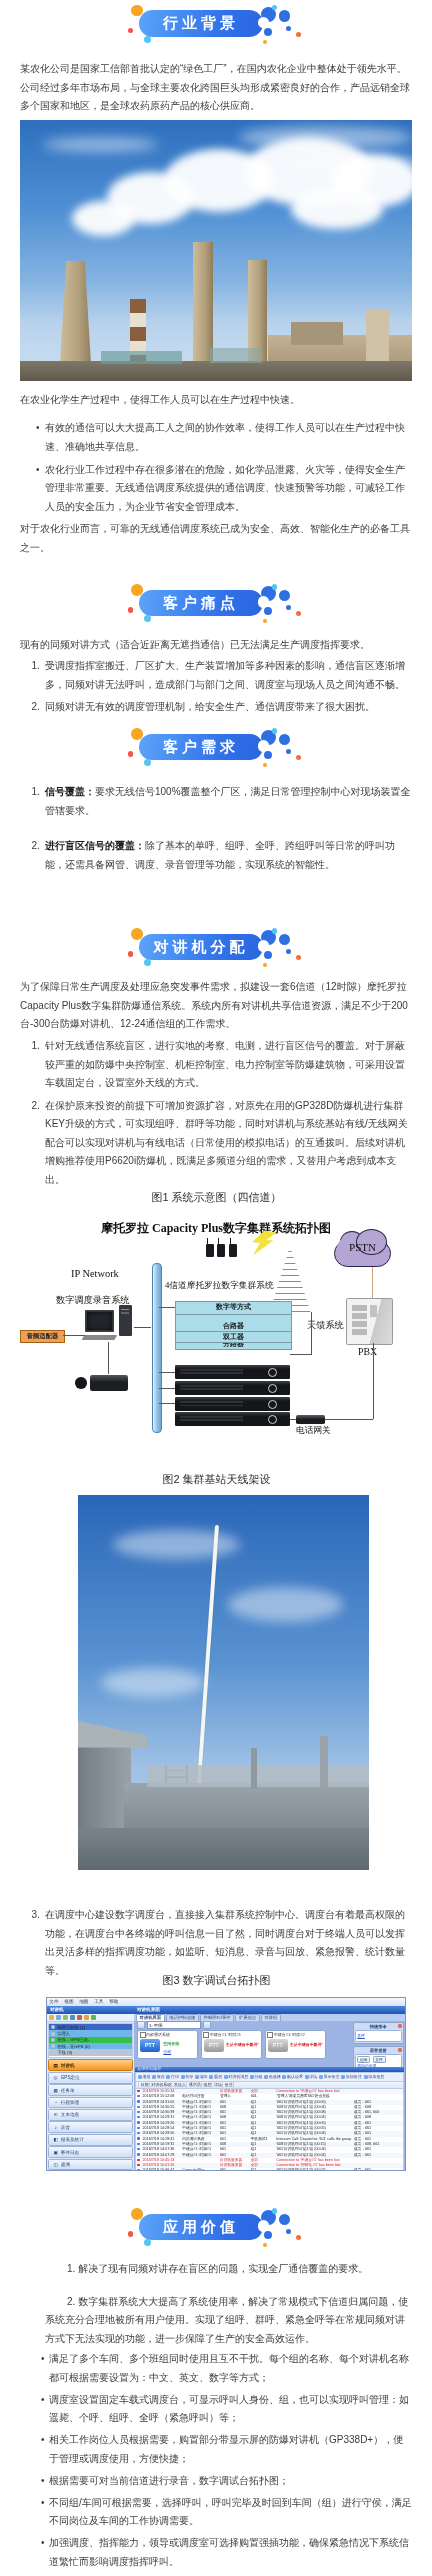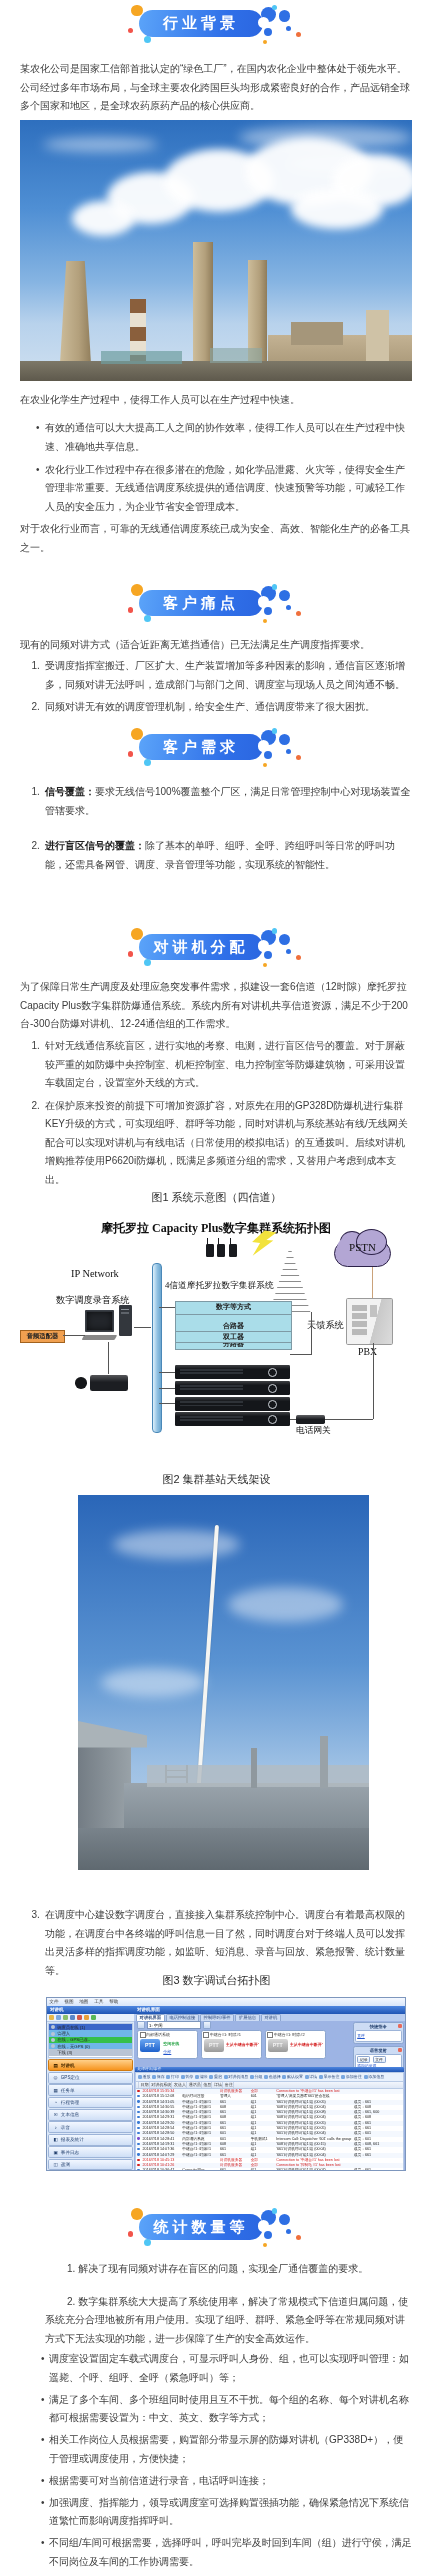--- a/index.html
+++ b/index.html
@@ -728,37 +728,37 @@
     <span class="dot d-cy" style="left:16px;top:31px;width:7px;height:7px"></span>
     <div class="pill-body"></div>
     <span class="dot d-bl" style="left:133px;top:2.3px;width:15px;height:15px"></span>
     <span class="pill-bite" style="left:130px;top:12px;width:11.5px;height:11.5px"></span>
     <span class="dot d-bl" style="left:136px;top:23px;width:8px;height:8px"></span>
     <span class="dot d-bl" style="left:151px;top:5.8px;width:11.5px;height:11.5px"></span>
     <span class="dot d-cy" style="left:144px;top:0;width:5.8px;height:5.8px"></span>
     <span class="dot d-bl" style="left:158px;top:21px;width:5.2px;height:5.2px"></span>
     <span class="dot d-or" style="left:135px;top:35px;width:4px;height:4px"></span>
     <span class="dot d-ro" style="left:168px;top:27px;width:5.2px;height:5.2px"></span>
-    <div class="pill-label">统计数量等</div>
+    <div class="pill-label">应用价值</div>
   </div>
 
   <div class="olist vlist" style="top:2260px">
 
   <div class="vitem">
       <span>1.</span> <span>解决了现有同频对讲存在盲区的问题，实现全厂通信覆盖的要求。</span>
     </div>
       <div class="vitem">
       <span>2.</span> <span>数字集群系统大大提高了系统使用率，解决了常规模式下信道归属问题，使系统充分合理地被所有用户使用。实现了组呼、群呼、紧急全呼等在常规同频对讲方式下无法实现的功能，进一步保障了生产的安全高效运作。</span>
     </div>
     </div>
 
   <div class="olist vblist" style="top:2350px">
 
-  <div class="vbitem"><span>调度室设置固定车载式调度台，可显示呼叫人身份、组，也可以实现呼叫管理：如遥毙、个呼、组呼、全呼（紧急呼叫）等；</span></div>
-      <div class="vbitem"><span>满足了多个车间、多个班组同时使用且互不干扰。每个组的名称、每个对讲机名称都可根据需要设置为：中文、英文、数字等方式；</span></div>
+  <div class="vbitem"><span>满足了多个车间、多个班组同时使用且互不干扰。每个组的名称、每个对讲机名称都可根据需要设置为：中文、英文、数字等方式；</span></div>
+      <div class="vbitem"><span>调度室设置固定车载式调度台，可显示呼叫人身份、组，也可以实现呼叫管理：如遥毙、个呼、组呼、全呼（紧急呼叫）等；</span></div>
       <div class="vbitem"><span>相关工作岗位人员根据需要，购置部分带显示屏的防爆对讲机（GP338D+），便于管理或调度使用，方便快捷；</span></div>
-      <div class="vbitem"><span>根据需要可对当前信道进行录音，电话呼叫连接；</span></div>
+      <div class="vbitem"><span>根据需要可对当前信道进行录音，数字调试台拓扑图；</span></div>
+      <div class="vbitem"><span>不同组/车间可根据需要，选择呼叫，呼叫完毕及时回到车间（组）进行守侯，满足不同岗位及车间的工作协调需要。</span></div>
       <div class="vbitem"><span>加强调度、指挥能力，领导或调度室可选择购置强插功能，确保紧急情况下系统信道繁忙而影响调度指挥呼叫。</span></div>
-      <div class="vbitem"><span>不同组/车间可根据需要，选择呼叫，呼叫完毕及时回到车间（组）进行守侯，满足不同岗位及车间的工作协调需要。</span></div>
     </div>
 
 </div>
 
 
 </body></html>

